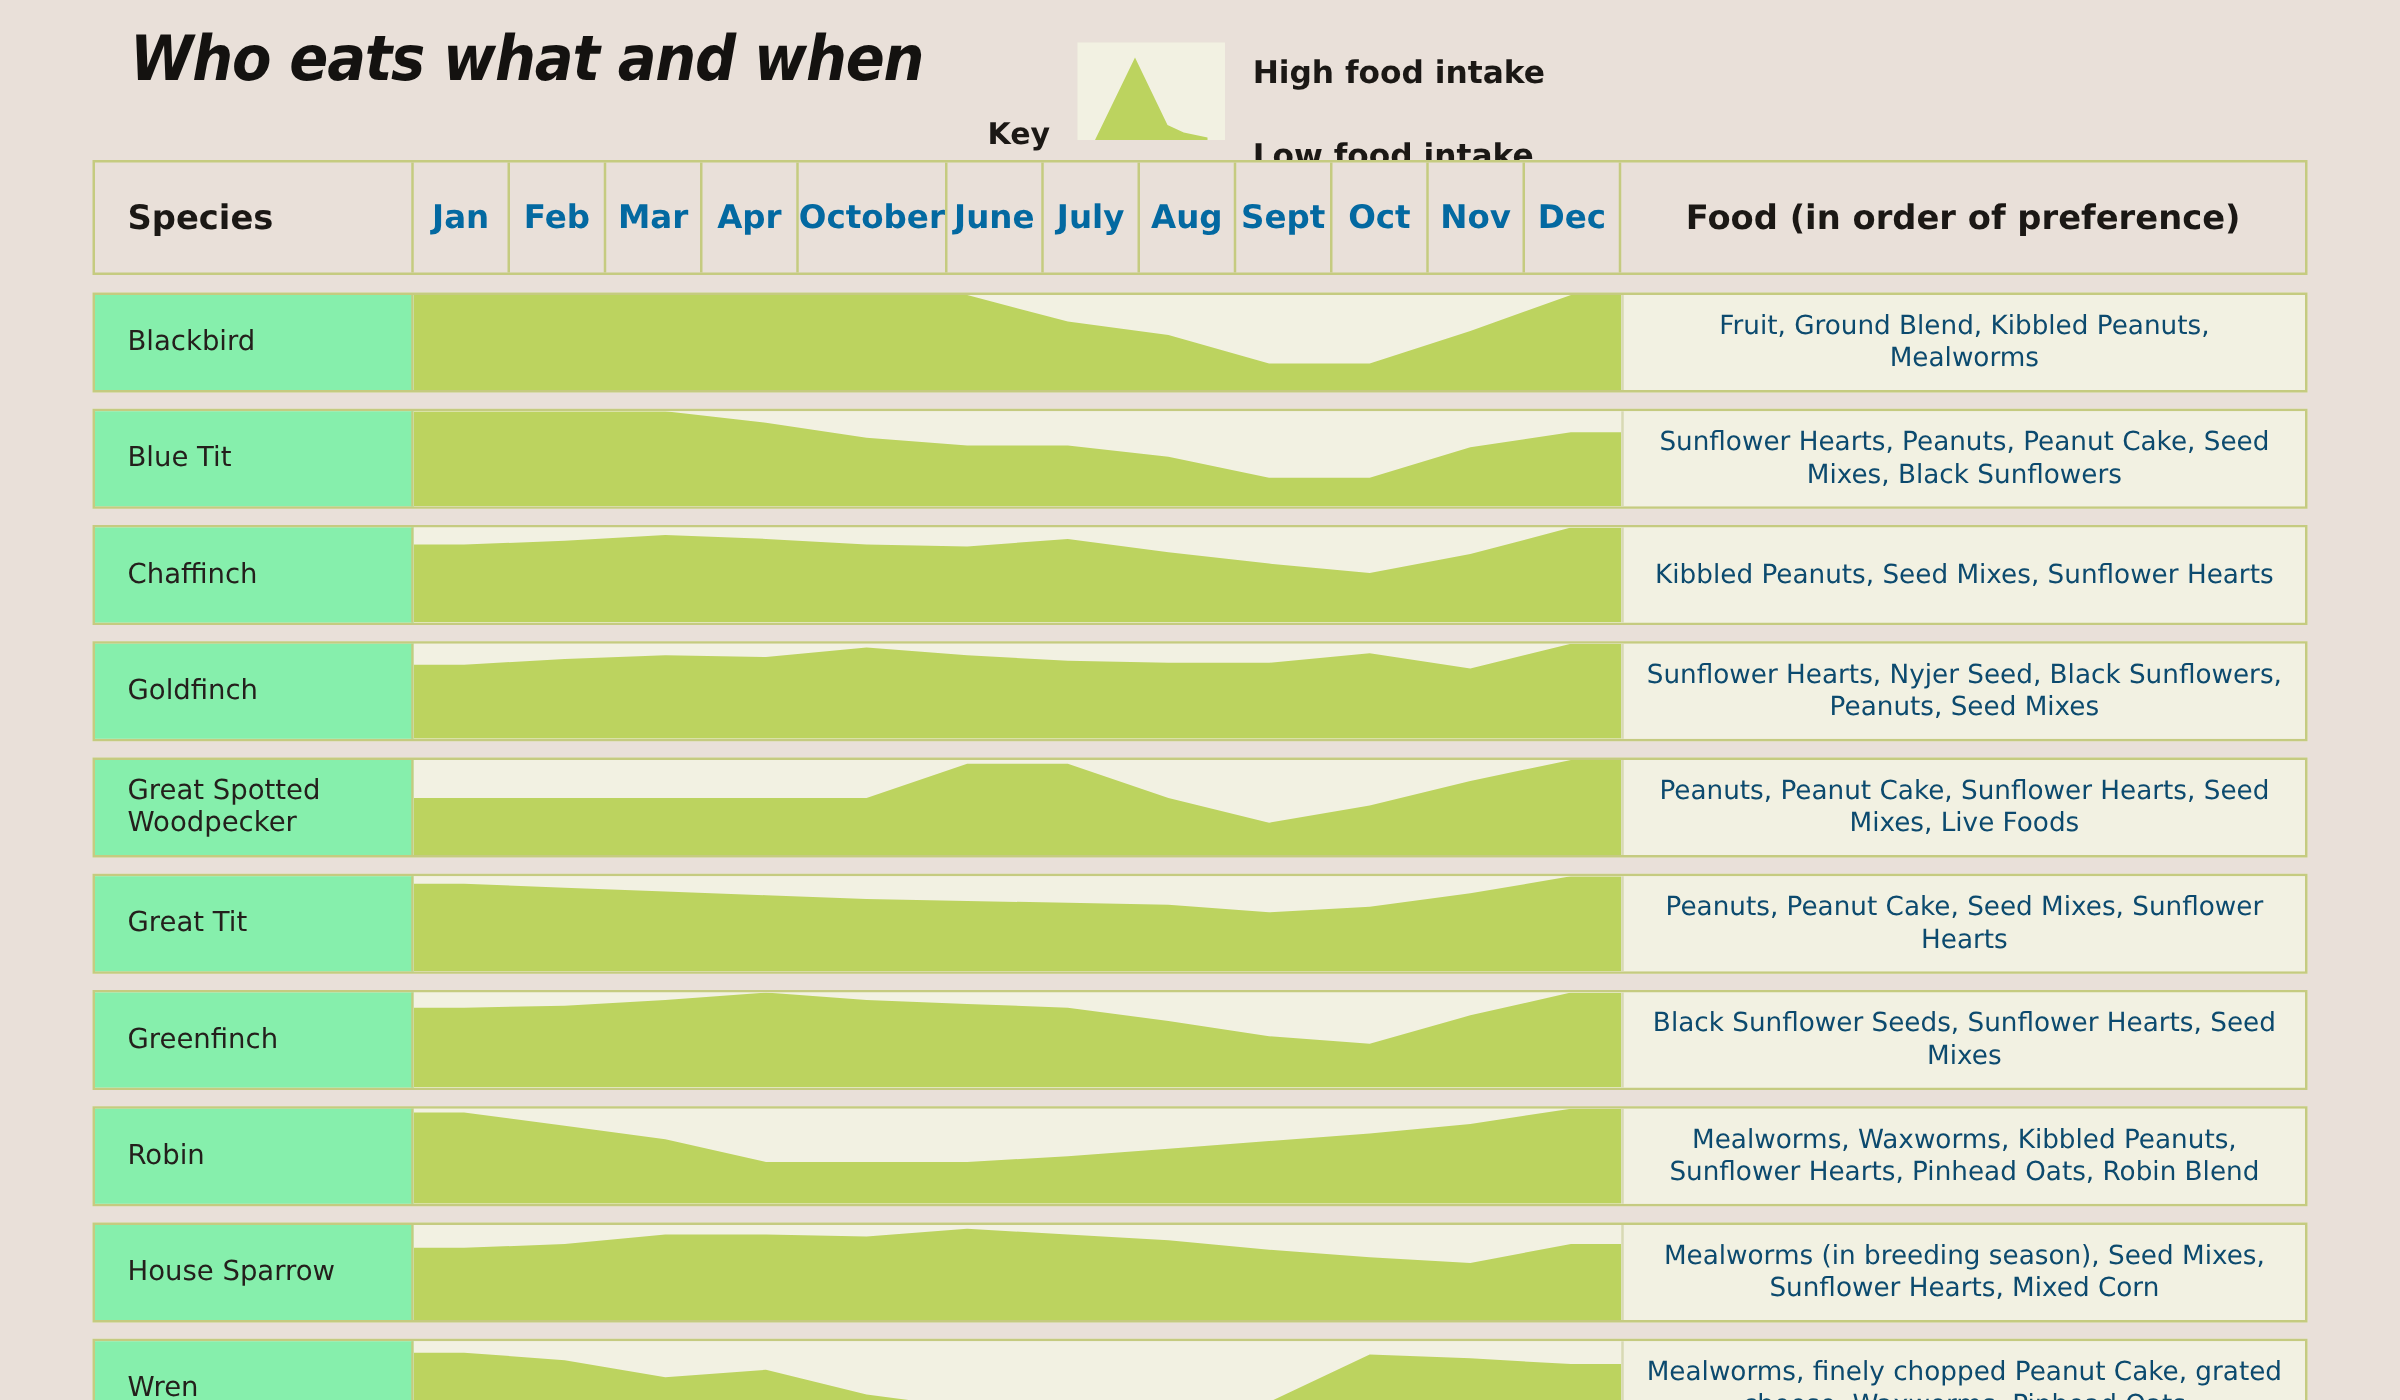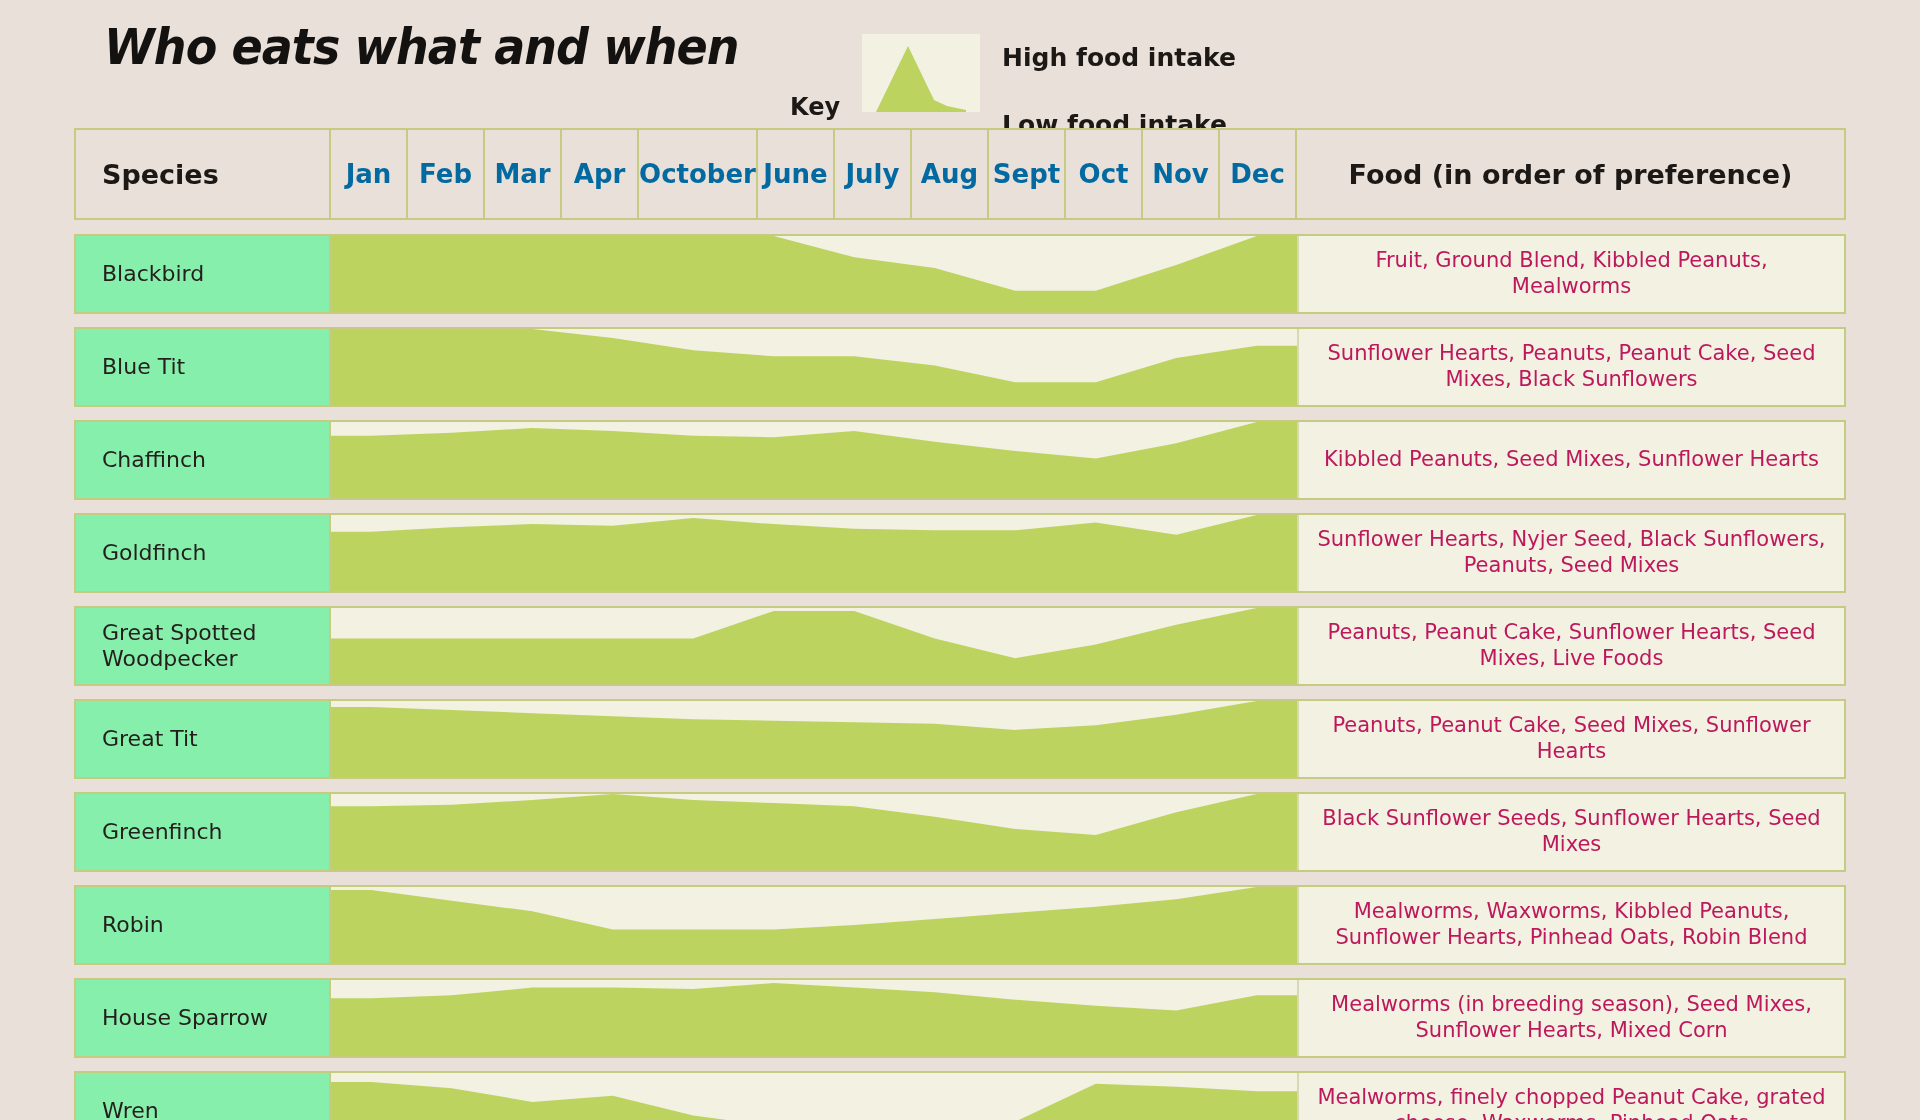--- a/index.html
+++ b/index.html
@@ -98,21 +98,21 @@
     background:#f2f1e2;
     border-right:2px solid #d8d9b4;
   }
   .cell-chart svg{display:block;width:100%;height:100%;}
   .cell-food{
     flex:1 1 auto;display:flex;align-items:center;justify-content:center;
     padding:0 16px;box-sizing:border-box;background:#f2f1e2;
   }
   .cell-food span{
     font-family:"DejaVu Sans", sans-serif;
-    font-size:21px;font-weight:400;color:#be185d;
+    font-size:21px;font-weight:400;color:#0c4a6e;
     text-align:center;line-height:1.22;
   }
 </style>
 </head>
 <body>
 
 <div class="page">
 
   <div class="topbar">
     <div class="title">Who eats what and when</div>

